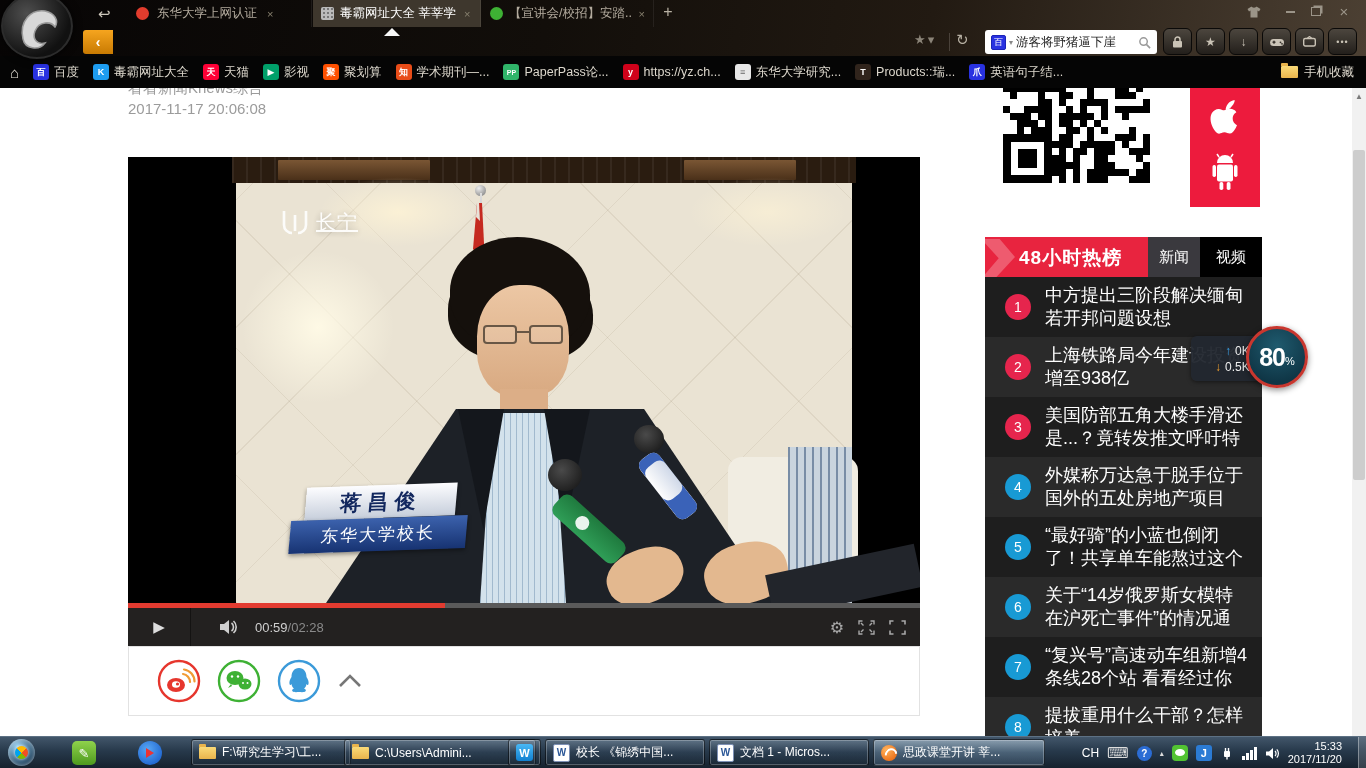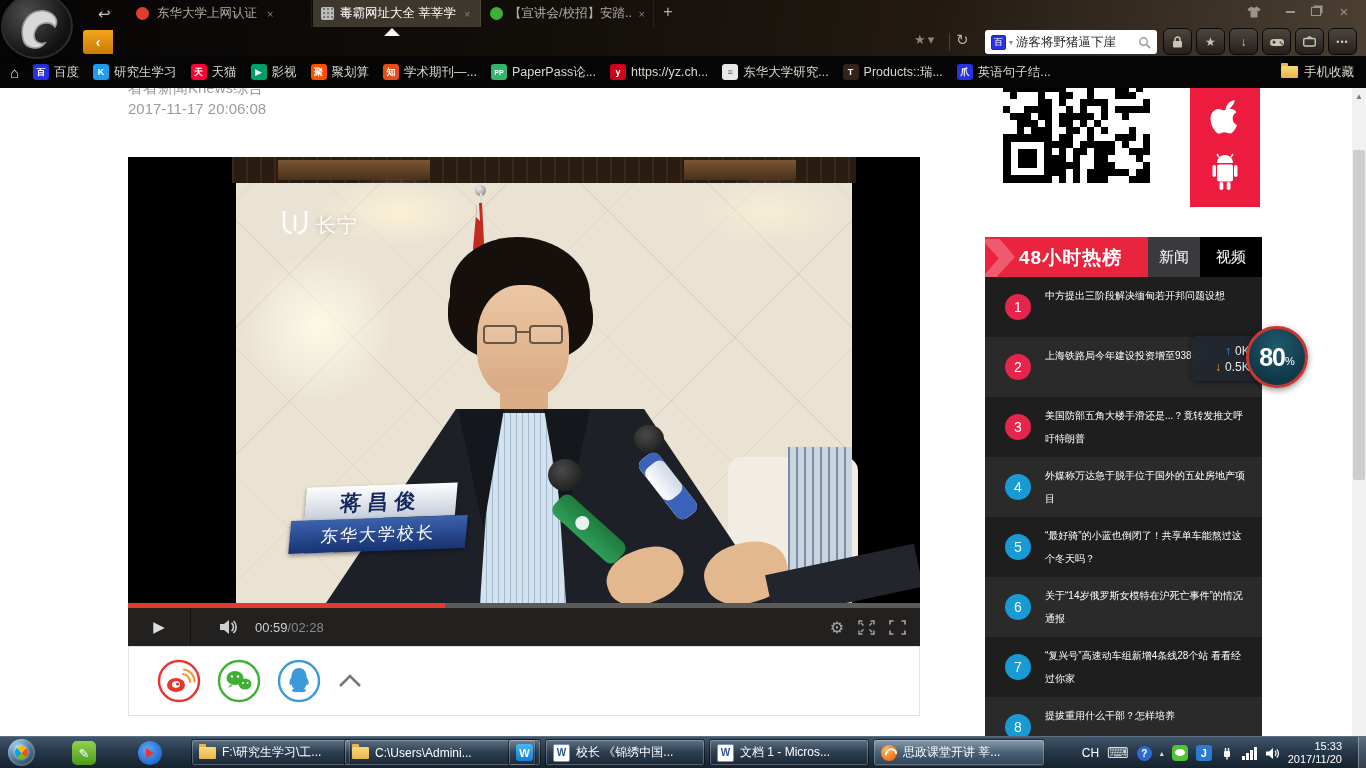--- a/index.html
+++ b/index.html
@@ -73,22 +73,22 @@
     background-image:
       repeating-linear-gradient(45deg,rgba(120,100,70,.10) 0 1px,transparent 1px 90px),
       repeating-linear-gradient(-45deg,rgba(120,100,70,.10) 0 1px,transparent 1px 90px);}
   .wood{position:absolute;left:104px;top:0;width:624px;height:26px;background:#2a1c10;
     background-image:repeating-linear-gradient(90deg,rgba(255,255,255,.06) 0 2px,transparent 2px 14px);}
   .wood-lite{position:absolute;top:3px;height:20px;background:linear-gradient(#7a5634,#4a3019);border-radius:1px;}
   .glow{position:absolute;border-radius:50%;}
   .flagpole{position:absolute;left:352px;top:36px;width:2px;height:100px;background:linear-gradient(#ddd,#888);}
   .flagball{position:absolute;left:347px;top:28px;width:11px;height:11px;border-radius:50%;background:radial-gradient(circle at 35% 30%,#eee,#777);}
   .flag{position:absolute;left:340px;top:46px;width:22px;height:80px;}
-  .vlogo{position:absolute;left:150px;top:48px;color:#fff;opacity:.9;display:flex;align-items:flex-end;gap:4px;
-    text-shadow:0 0 6px rgba(0,0,0,.25);}
+  .vlogo{position:absolute;left:150px;top:48px;color:#fff;opacity:.9;display:flex;align-items:center;gap:4px;
+    text-shadow:0 0 6px rgba(0,0,0,.25);text-decoration:underline;}
   .vlogo-text{font-size:20px;letter-spacing:1px;}
   .flare{position:absolute;left:100px;top:80px;width:180px;height:180px;border-radius:50%;
     background:radial-gradient(circle,rgba(255,250,230,.95),rgba(255,250,230,0) 60%);}
   .hair{position:absolute;left:322px;top:80px;width:140px;height:112px;background:#15100c;
     border-radius:48% 52% 44% 46%;box-shadow:-8px 18px 0 -6px #15100c,10px 20px 0 -7px #15100c;}
   .face{position:absolute;left:349px;top:128px;width:92px;height:112px;border-radius:46% 46% 40% 40%;
     background:linear-gradient(#ecc7a4,#d8a981);}
   .glasses{position:absolute;left:355px;top:168px;width:82px;height:20px;}
   .glasses i{position:absolute;width:34px;height:19px;border:2px solid rgba(90,75,60,.9);border-radius:4px;box-sizing:border-box;background:rgba(255,255,255,.12);}
   .glasses i.r{left:46px;}
@@ -150,21 +150,21 @@
     clip-path:polygon(0 0,55% 0,100% 45%,40% 100%,0 100%,52% 48%);}
   .hot-title{position:absolute;left:34px;top:8px;color:#fff;font-size:19px;font-weight:bold;letter-spacing:1px;}
   .hot-tab{position:absolute;top:0;height:40px;display:flex;align-items:center;justify-content:center;color:#fff;font-size:15px;}
   .hot-tab.news{left:163px;width:52px;background:#3a393e;}
   .hot-tab.video{left:215px;width:62px;}
   .hot-item{left:985px;width:277px;height:60px;z-index:5;box-sizing:border-box;}
   .hot-item.dark{background:#1e1e1e;}
   .hot-item.lite{background:#2a2a2a;}
   .hot-badge{position:absolute;left:20px;top:17px;width:26px;height:26px;border-radius:50%;
     color:#fff;font-size:14px;display:flex;align-items:center;justify-content:center;}
-  .hot-text{position:absolute;left:60px;top:7px;width:202px;color:#fff;font-size:10px;line-height:23px;
+  .hot-text{position:absolute;left:60px;top:7px;width:202px;color:#fff;font-size:18px;line-height:23px;
     max-height:46px;overflow:hidden;}
   .scrollbar{left:1352px;top:88px;width:14px;height:648px;background:#f1f1f1;z-index:6;}
   .scroll-up{position:absolute;left:3px;top:4px;color:#7a7a7a;font-size:8px;}
   .scroll-thumb{position:absolute;left:1px;top:62px;width:12px;height:330px;background:#cdcdcd;border-radius:2px;}
 
   
   .speed-pill{left:1191px;top:336px;width:76px;height:45px;background:rgba(34,40,48,.96);border-radius:6px;z-index:15;
     color:#eee;font-size:12px;display:flex;flex-direction:column;justify-content:center;gap:2px;padding:0 8px;box-sizing:border-box;
     box-shadow:0 1px 4px rgba(0,0,0,.5);}
   .speed-row{display:flex;justify-content:flex-end;gap:4px;align-items:center;}
@@ -650,21 +650,21 @@
   </div>
 
   <div class="abs bookbar">
     <span class="home-ico">⌂</span>
     <div class="bm">
         <span class="bm-ico" style="background: rgb(41, 50, 225);">百</span>
         <span class="bm-label">百度</span>
       </div>
     <div class="bm">
         <span class="bm-ico" style="background: rgb(29, 156, 240);">K</span>
-        <span class="bm-label">研究生学习</span>
+        <span class="bm-label">毒霸网址大全</span>
       </div>
     <div class="bm">
         <span class="bm-ico" style="background: rgb(255, 0, 54);">天</span>
         <span class="bm-label">天猫</span>
       </div>
     <div class="bm">
         <span class="bm-ico" style="background: rgb(0, 160, 106);">▶</span>
         <span class="bm-label">影视</span>
       </div>
     <div class="bm">

